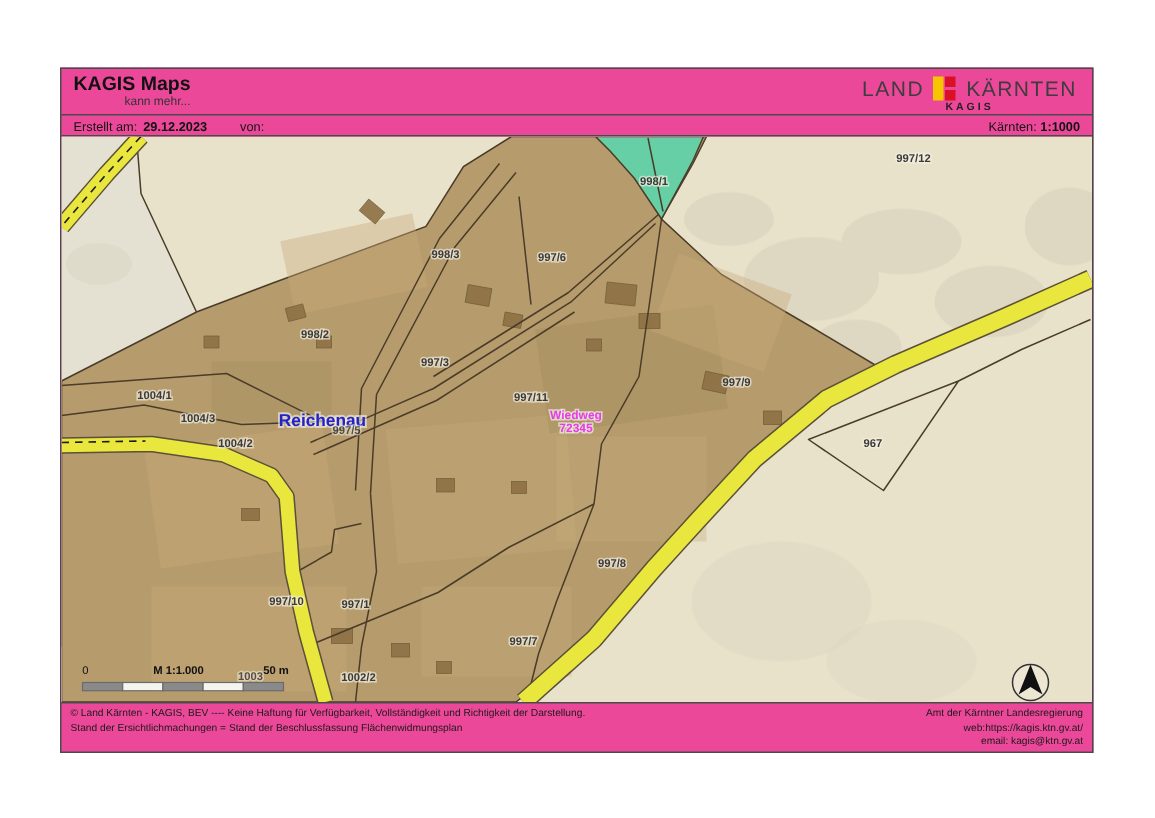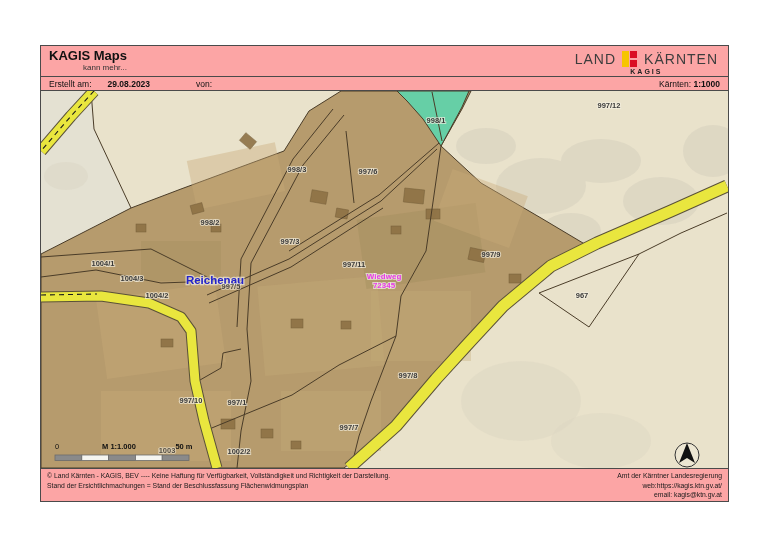--- a/index.html
+++ b/index.html
@@ -1,35 +1,35 @@
 <!DOCTYPE html>
 <html style="--c-bg: #e9e2cb; --c-brown: #b69b6d; --c-road: #e9e63e; --c-teal: #66cfa6; --c-bound: #4a3c28; --c-place: #2323cb; --c-addr: #ea3bea;"><head>
 <meta charset="utf-8">
 <style>
   html,body{margin:0;padding:0;background:#fff;}
   #page{position:relative;width:770px;height:545px;background:#ffffff;overflow:hidden;
         font-family:"Liberation Sans", sans-serif;color:#111;}
   #doc{position:absolute;left:40px;top:45px;width:689px;height:457px;border:1px solid #4a4a4a;
-       background:#fca5a5;box-sizing:border-box;display:flex;flex-direction:column;}
+       background:#ec4899;box-sizing:border-box;display:flex;flex-direction:column;}
   
   #hdr{height:33px;border-bottom:1px solid #4a4a4a;display:flex;justify-content:space-between;
        align-items:flex-start;padding:3px 8px 0 8px;box-sizing:border-box;}
   #hdr .title{font-size:13px;font-weight:bold;line-height:14px;}
   #hdr .subtitle{font-size:8px;color:#333;line-height:9px;text-align:right;}
   #brand{display:flex;flex-direction:column;align-items:center;margin-top:2px;margin-right:2px;}
   #brand .row{display:flex;align-items:center;gap:6px;font-size:14px;letter-spacing:1px;color:#3d3d3d;}
   #coat{width:16px;height:16px;display:flex;gap:1px;}
   #coat .y{width:7px;height:16px;background:#f6c500;}
   #coat .r{display:flex;flex-direction:column;justify-content:space-between;width:7px;height:16px;}
   #coat .r i{display:block;width:7px;height:7px;background:#da1025;}
   #brand .cap{font-size:7px;font-weight:bold;letter-spacing:2px;color:#222;margin-top:1px;}
   
   #infobar{height:16px;border-bottom:1px solid #4a4a4a;display:flex;justify-content:space-between;
            align-items:center;font-size:8.5px;padding:0 8px;box-sizing:border-box;color:#111;}
-  #infobar .l{display:flex;gap:16px;align-items:flex-start;}
+  #infobar .l{display:flex;gap:4px;align-items:flex-start;}
   #infobar .gap{width:14px;}
   .b{font-weight:bold;}
   
   #maparea{height:377px;position:relative;}
   #maparea svg{display:block;width:100%;height:100%;}
   
   #ftr{flex:1;border-top:1px solid #4a4a4a;display:flex;justify-content:space-between;
        font-size:6.8px;line-height:1.35;color:#1a1a1a;padding:2px 6px;box-sizing:border-box;}
   #ftr .right{text-align:right;}
   
@@ -81,21 +81,21 @@
           </span>
           <span>KÄRNTEN</span>
         </div>
         <div class="cap">KAGIS</div>
       </div>
     </div>
 
     <div id="infobar">
       <div class="l">
         <span>Erstellt am:</span>
-        <span class="b">29.08.2023</span>
+        <span class="b">29.12.2023</span>
         <span class="gap"></span>
         <span>von:</span>
       </div>
       <div class="r">
         <span>Kärnten:</span>
         <span class="b">1:1000</span>
       </div>
     </div>
 
     <div id="maparea">

